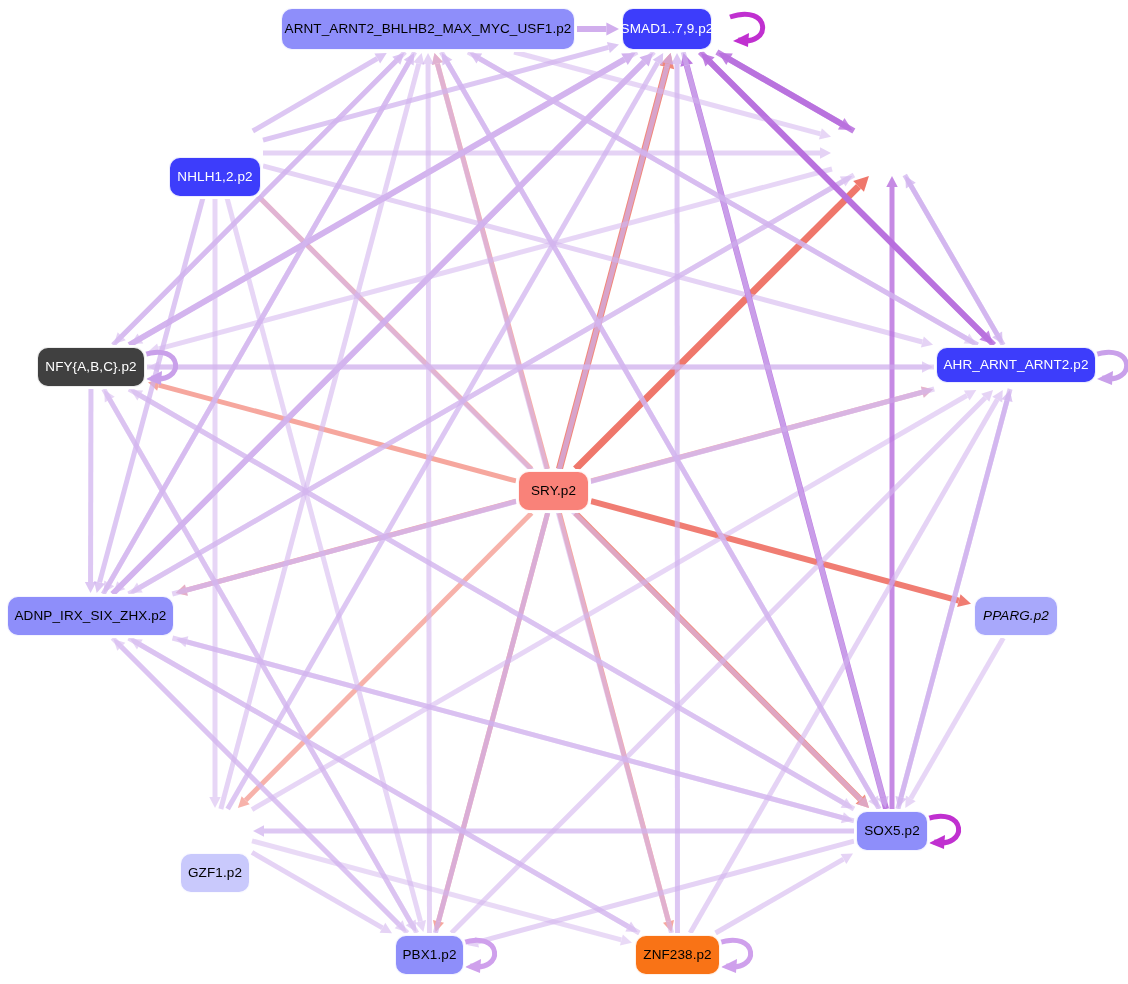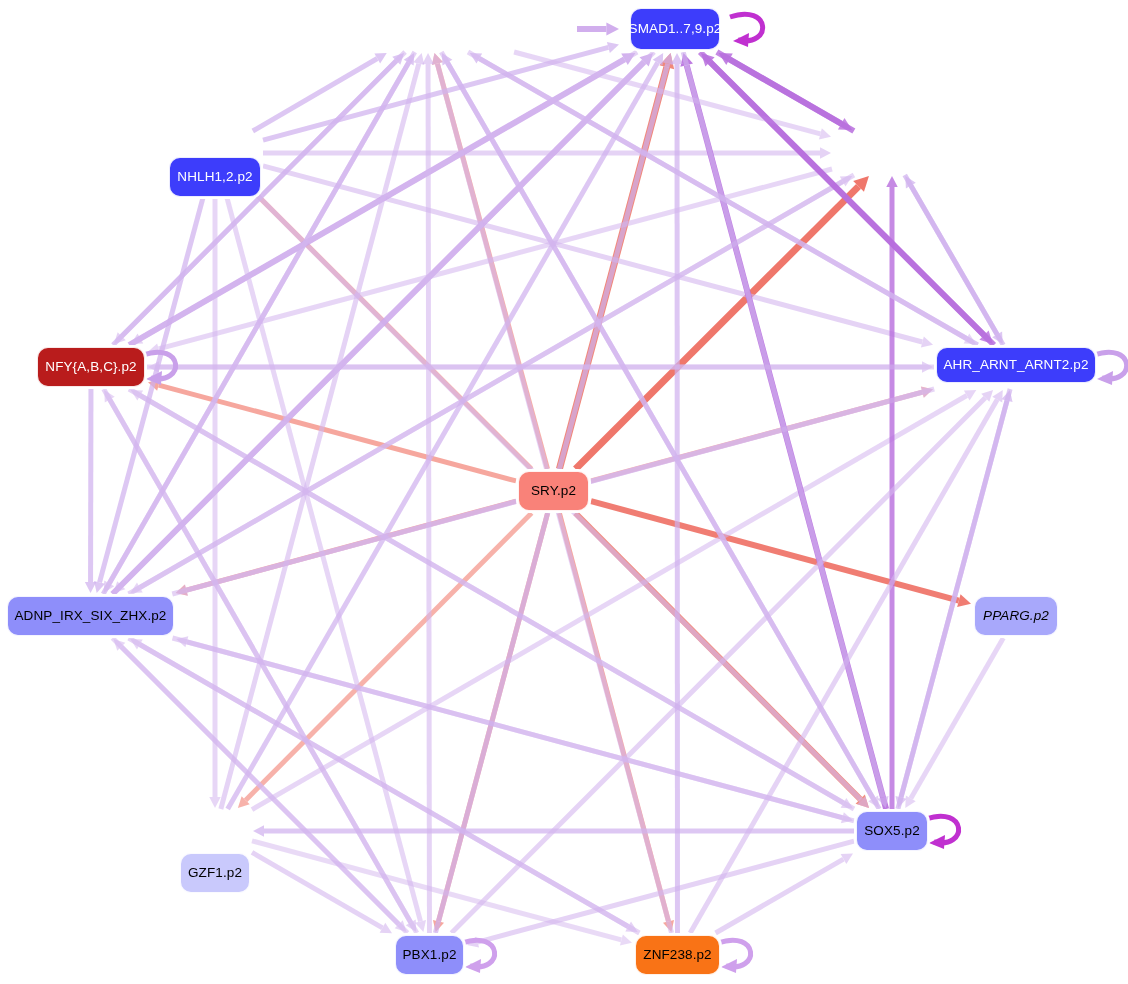--- a/index.html
+++ b/index.html
@@ -348,27 +348,30 @@
       </g>
       <g>
         <path d="M 462 943 C 503 929, 505 973, 470 966" fill="none" stroke="#cfa0ec" stroke-width="5"></path>
         <polygon points="465,967 481,959 480,973" fill="#cfa0ec"></polygon>
       </g>
       <g>
         <path d="M 718 943 C 759 929, 761 973, 726 966" fill="none" stroke="#cfa0ec" stroke-width="5"></path>
         <polygon points="721,967 737,959 736,973" fill="#cfa0ec"></polygon>
       </g>
     </svg>
-    <div class="node" style="left: 622px; top: 8px; width: 90px; height: 42px; background: rgb(61, 61, 251); color: rgb(255, 255, 255); margin-left: 8px;">
+<div class="node" style="left: 281px; top: 8px; width: 294px; height: 42px; background: rgb(142, 142, 250); color: rgb(0, 0, 0);">
+      <span class="node-label">ARNT_ARNT2_BHLHB2_MAX_MYC_USF1.p2</span>
+    </div>
+    <div class="node" style="left: 622px; top: 8px; width: 90px; height: 42px; background: rgb(61, 61, 251); color: rgb(255, 255, 255);">
       <span class="node-label">SMAD1..7,9.p2</span>
     </div>
     <div class="node" style="left: 169px; top: 133px; width: 92px; height: 40px; background: rgb(61, 61, 251); color: rgb(255, 255, 255); margin-top: 24px;">
       <span class="node-label">NHLH1,2.p2</span>
     </div>
-    <div class="node" style="left: 37px; top: 347px; width: 108px; height: 40px; background: #b91c1c; color: rgb(255, 255, 255); text-align: right;">
+    <div class="node" style="left: 37px; top: 347px; width: 108px; height: 40px; background: #404040; color: rgb(255, 255, 255); text-align: right;">
       <span class="node-label">NFY{A,B,C}.p2</span>
     </div>
     <div class="node" style="left: 936px; top: 347px; width: 160px; height: 36px; background: rgb(61, 61, 251); color: rgb(255, 255, 255);">
       <span class="node-label">AHR_ARNT_ARNT2.p2</span>
     </div>
     <div class="node" style="left: 518px; top: 471px; width: 71px; height: 40px; background: rgb(249, 130, 121); color: rgb(0, 0, 0);">
       <span class="node-label">SRY.p2</span>
     </div>
     <div class="node" style="left: 7px; top: 596px; width: 167px; height: 40px; background: rgb(142, 142, 250); color: rgb(0, 0, 0);">
       <span class="node-label">ADNP_IRX_SIX_ZHX.p2</span>

